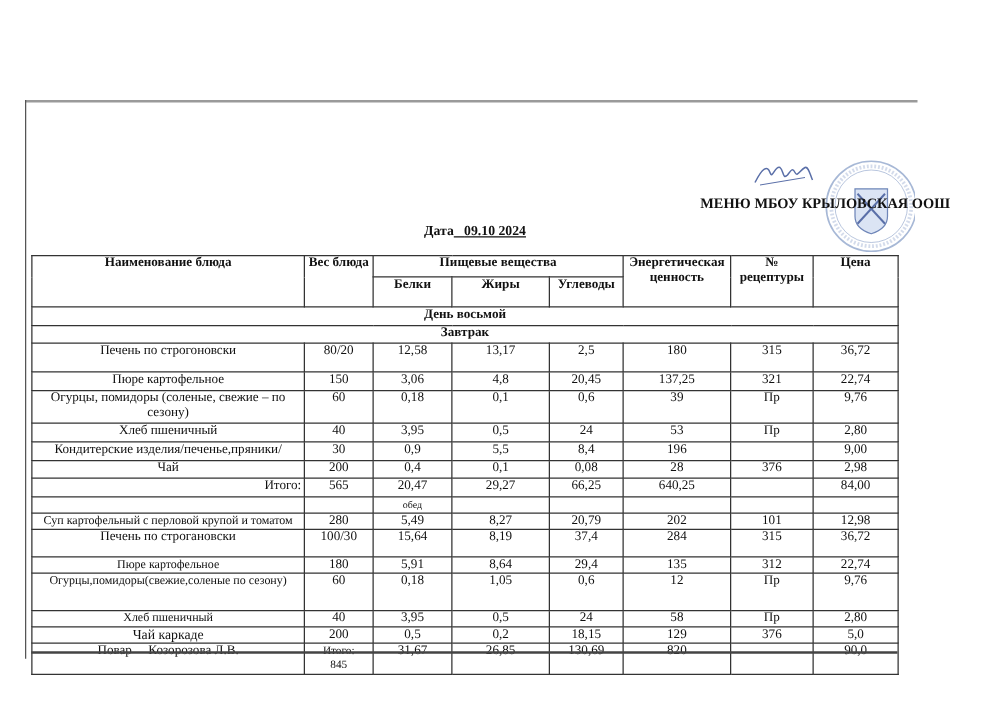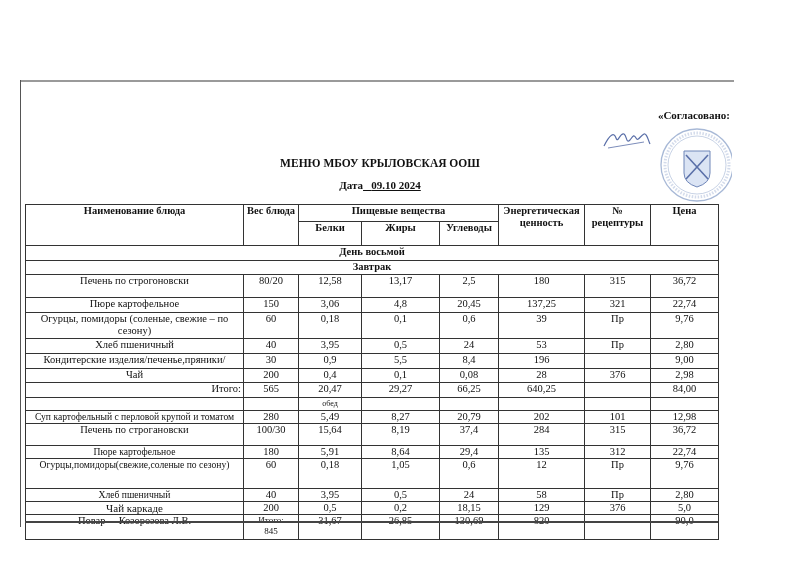--- a/index.html
+++ b/index.html
@@ -5,41 +5,40 @@
   html, body { margin:0; padding:0; }
   body { width:800px; height:566px; background:#ffffff; position:relative; overflow:hidden;
          font-family:"Liberation Serif", "DejaVu Serif", serif; color:#111; }
   .page-top { position:absolute; left:20px; top:80px; width:714px; height:0; border-top:2px solid #9a9a9a; }
   .page-left { position:absolute; left:20px; top:80px; width:0; height:447px; border-left:1.5px solid #555; }
   .approval { position:absolute; right:70px; top:108px; text-align:right; font-weight:bold; font-size:11px; line-height:14px; }
   .approval .row { white-space:nowrap; }
   .approval .sign-line { display:inline-block; width:130px; border-bottom:1px solid #222; margin-right:6px; height:9px; vertical-align:baseline; }
   .signature { position:absolute; left:600px; top:128px; width:54px; height:24px; }
   .stamp { position:absolute; left:612px; top:127px; width:120px; height:80px; }
-  .title { position:absolute; left:0; width:760px; text-align:center; top:157px; font-weight:bold; font-size:11.5px; }
+  .title { position:absolute; left:0; width:760px; text-align:right; top:157px; font-weight:bold; font-size:11.5px; }
   .date { position:absolute; left:0; width:760px; text-align:center; top:179px; font-weight:bold; font-size:11px; }
   .date .val { text-decoration:underline; }
   .date .gap { text-decoration:underline; white-space:pre; }
   table.menu { position:absolute; left:25px; top:204px; width:693px; border-collapse:collapse; table-layout:fixed; font-size:10.5px; line-height:12px;padding-left:24px; }
   table.menu td, table.menu th { border:1px solid #333; padding:0 2px; vertical-align:top; text-align:center; overflow:hidden; }
   table.menu th { font-weight:bold; font-size:10.5px; }
   .sec td { font-weight:bold; text-align:center; }
   .right { text-align:right !important; }
   .small { font-size:8px; }
   .nowrap { white-space:nowrap; }
   .tbl-bottom { position:absolute; left:25px; top:521px; width:693px; border-top:2px solid #444; }
 </style>
 </head>
 <body>
 
 <div class="page-top"></div>
 <div class="page-left"></div>
 
 <div class="approval">
-  <div class="row">«Согласовано:</div>
 </div>
 
 <svg class="stamp" viewBox="0 0 120 80">
   <circle cx="85" cy="38" r="36" fill="none" stroke="#8aa0c8" stroke-width="1.3" opacity="0.75"></circle>
   <circle cx="85" cy="38" r="29" fill="none" stroke="#8aa0c8" stroke-width="0.8" opacity="0.6"></circle>
   <circle cx="85" cy="38" r="32" fill="none" stroke="#a8b8d8" stroke-width="3" stroke-dasharray="1.5 1.5" opacity="0.5"></circle>
   <path d="M72 24 L98 24 L98 46 Q98 56 85 60 Q72 56 72 46 Z" fill="#dbe4f4" stroke="#6f86b8" stroke-width="1"></path>
   <line x1="74" y1="28" x2="96" y2="52" stroke="#5a6fa8" stroke-width="1.6"></line>
   <line x1="96" y1="28" x2="74" y2="52" stroke="#5a6fa8" stroke-width="1.6"></line>
 </svg>

